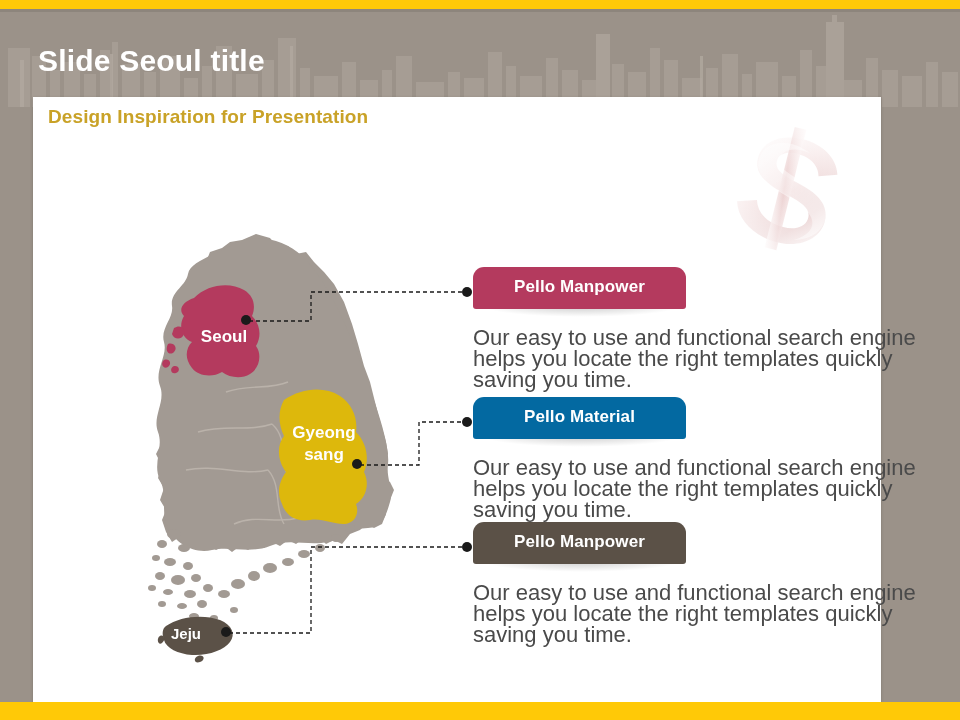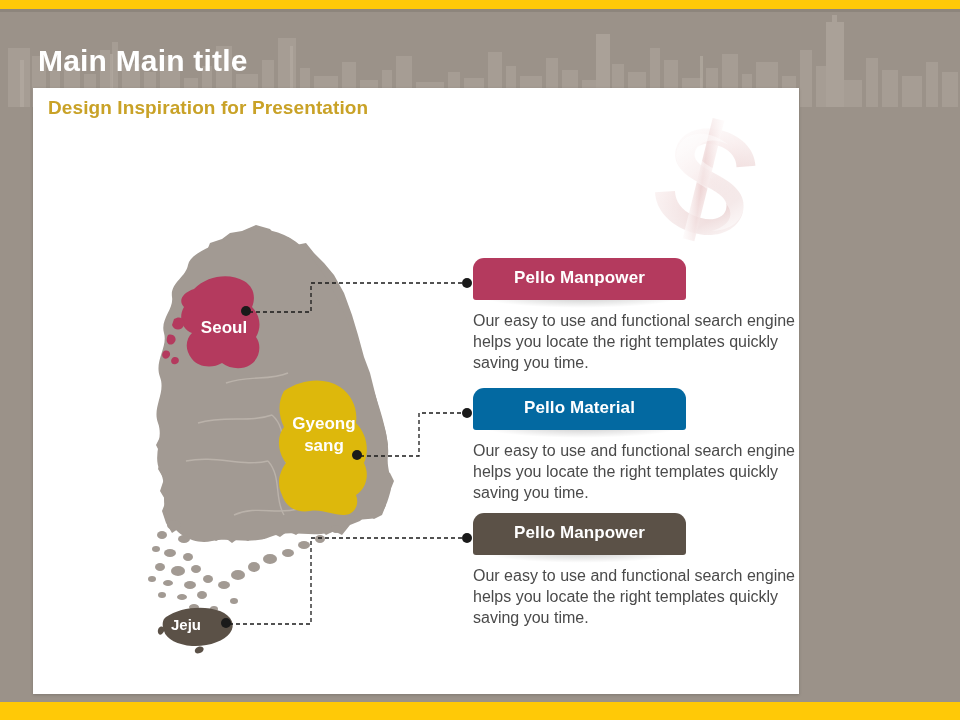--- a/index.html
+++ b/index.html
@@ -25,21 +25,21 @@
 
   
   .main-title{
     position:absolute;left:38px;top:44px;z-index:4;
     color:#ffffff;font-size:30px;font-weight:bold;
     letter-spacing:.2px;
   }
 
   
   .panel{
-    position:absolute;left:33px;top:88px;width:766px;height:606px;
+    position:absolute;left:33px;top:97px;width:848px;height:606px;
     background:#ffffff;z-index:3;
     box-shadow:0 1px 3px rgba(0,0,0,.18);
   }
 
   .sub-title{
     position:absolute;left:15px;top:9px;
     color:#C9A227;font-size:19px;font-weight:bold;
     letter-spacing:.1px;
   }
   .lead{
@@ -73,22 +73,22 @@
     color:#ffffff;font-size:17px;font-weight:bold;
     letter-spacing:.1px;
   }
   .tag .tag-txt{position:relative;top:-1px;}
   .tag-shadow{
     position:absolute;left:6px;top:38px;width:205px;height:12px;
     background:radial-gradient(ellipse at 50% 0%, rgba(0,0,0,.22), rgba(0,0,0,0) 70%);
     border-radius:50%;
   }
   .body-text{
-    margin-top:4px;
-    color:#4a4a4a;font-size:16px;line-height:21px;
+    margin-top:12px;
+    color:#4a4a4a;font-size:22px;line-height:21px;
     font-family:"Liberation Sans", sans-serif;
   }
   .body-text div{white-space:nowrap;}
 </style>
 </head>
 <body>
 
 <div class="slide">
 
   <div class="skyline">
@@ -157,21 +157,21 @@
           <rect x="110" y="42" width="3" height="53"></rect>
         <rect x="290" y="34" width="3" height="61"></rect>
           <rect x="700" y="44" width="3" height="51"></rect>
       </g>
     </svg>
   </div>
 
   <div class="top-bar"></div>
   <div class="top-bar-shadow"></div>
 
-  <div class="main-title">Main Main title</div>
+  <div class="main-title">Slide Seoul title</div>
 
   <div class="panel">
 
     <div class="sub-title">Design Inspiration for Presentation</div>
 
     <div class="dollar">
       <svg width="160" height="130" viewBox="0 0 160 130" aria-hidden="true">
         <defs>
           <linearGradient id="dg" x1="0" y1="0" x2="1" y2="1">
             <stop offset="0%" stop-color="#ffffff"></stop>

